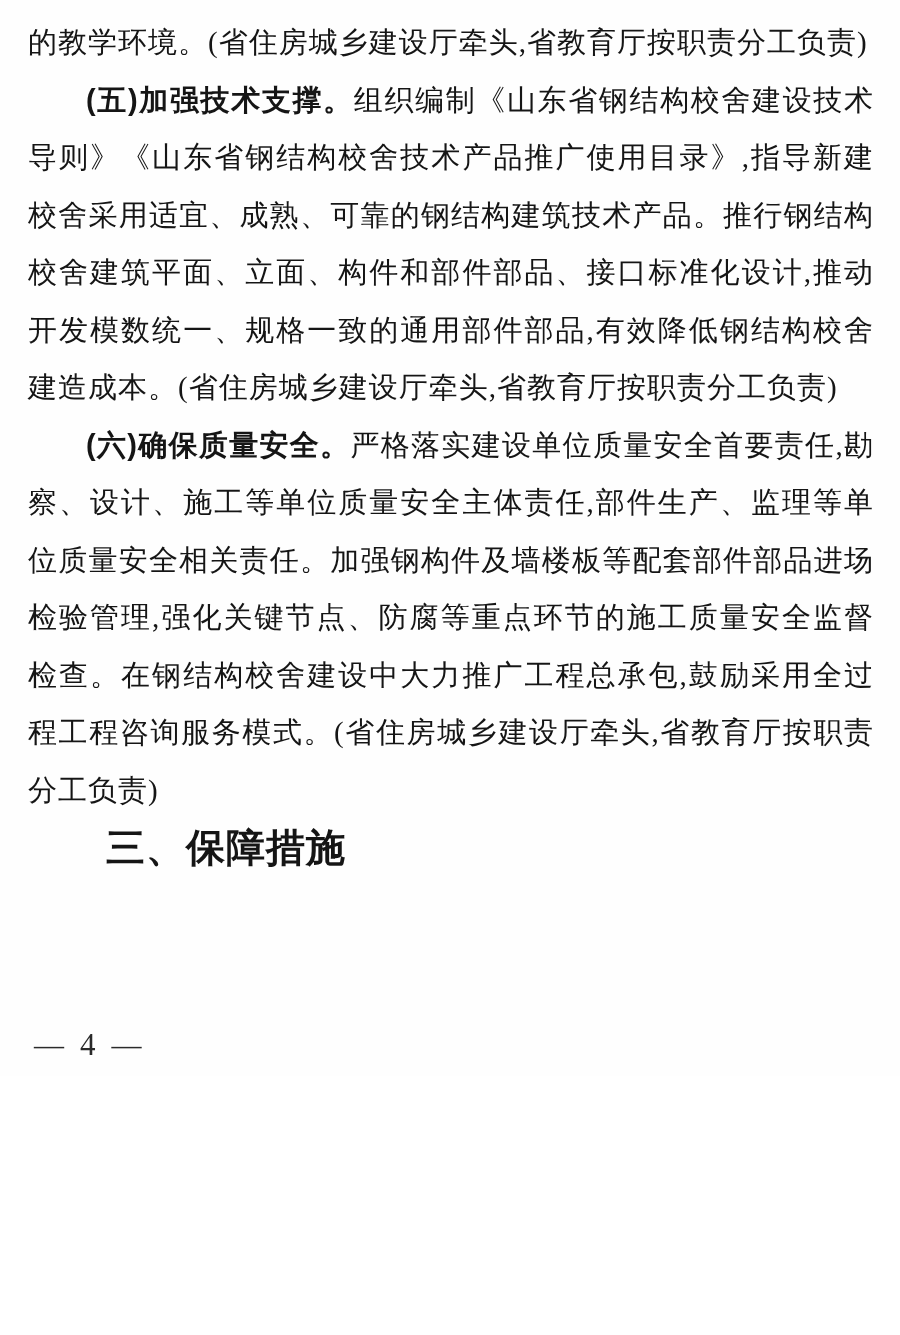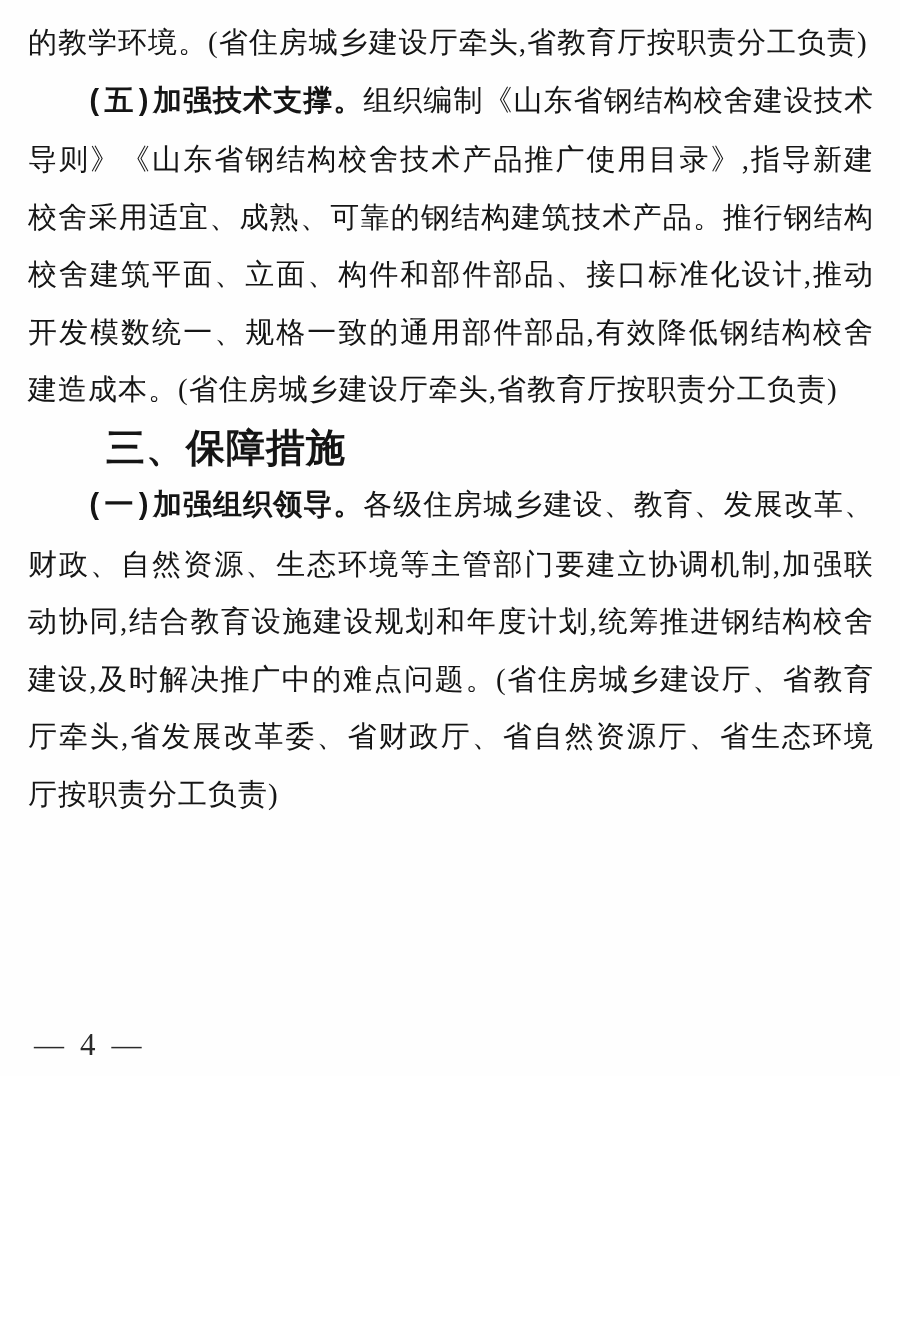--- a/index.html
+++ b/index.html
@@ -32,21 +32,21 @@
     text-align: justify;
     text-justify: inter-character;
     letter-spacing: 1px;
     word-break: break-all;
   }
   .para.indent {
     text-indent: 2em;
   }
   .para .lead {
     font-weight: 700;
-    font-family: Liberation Mono, monospace;
+    font-family: Liberation Sans, sans-serif;
   }
   .heading {
     margin: 0;
     font-size: 39px;
     line-height: 57.5px;
     font-weight: 700;
     font-family: "Liberation Sans", "DejaVu Sans", sans-serif;
     text-indent: 2em;
     letter-spacing: 1px;
   }
@@ -70,24 +70,24 @@
 </style>
 </head>
 <body>
 
 <div class="page">
 
   <p class="para"><span>的教学环境。(省住房城乡建设厅牵头,省教育厅按职责分工负责)</span></p>
 
   <p class="para indent"><span class="lead">(五)加强技术支撑。</span><span>组织编制《山东省钢结构校舍建设技术导则》《山东省钢结构校舍技术产品推广使用目录》,指导新建校舍采用适宜、成熟、可靠的钢结构建筑技术产品。推行钢结构校舍建筑平面、立面、构件和部件部品、接口标准化设计,推动开发模数统一、规格一致的通用部件部品,有效降低钢结构校舍建造成本。(省住房城乡建设厅牵头,省教育厅按职责分工负责)</span></p>
 
+  <p class="para indent"><span class="lead">(六)确保质量安全。</span><span>严格落实建设单位质量安全首要责任,勘察、设计、施工等单位质量安全主体责任,部件生产、监理等单位质量安全相关责任。加强钢构件及墙楼板等配套部件部品进场检验管理,强化关键节点、防腐等重点环节的施工质量安全监督检查。在钢结构校舍建设中大力推广工程总承包,鼓励采用全过程工程咨询服务模式。(省住房城乡建设厅牵头,省教育厅按职责分工负责)</span></p>
 
   <h2 class="heading">三、保障措施</h2>
 
-  <p class="para indent"><span class="lead">(一)加强组织领导。</span><span>各级住房城乡建设、教育、发展改革、财政、自然资源、生态环境等主管部门要建立协调机制,加强联动协同,结合教育设施建设规划和年度计划,统筹推进钢结构校舍建设,及时解决推广中的难点问题。(省住房城乡建设厅、省教育厅牵头,省发展改革委、省财政厅、省自然资源厅、省生态环境厅按职责分工负责)</span></p>
 
 
   <div class="footer">
     <span class="dash">—</span>
     <span class="pageno">4</span>
     <span class="dash">—</span>
   </div>
 
 </div>
 

